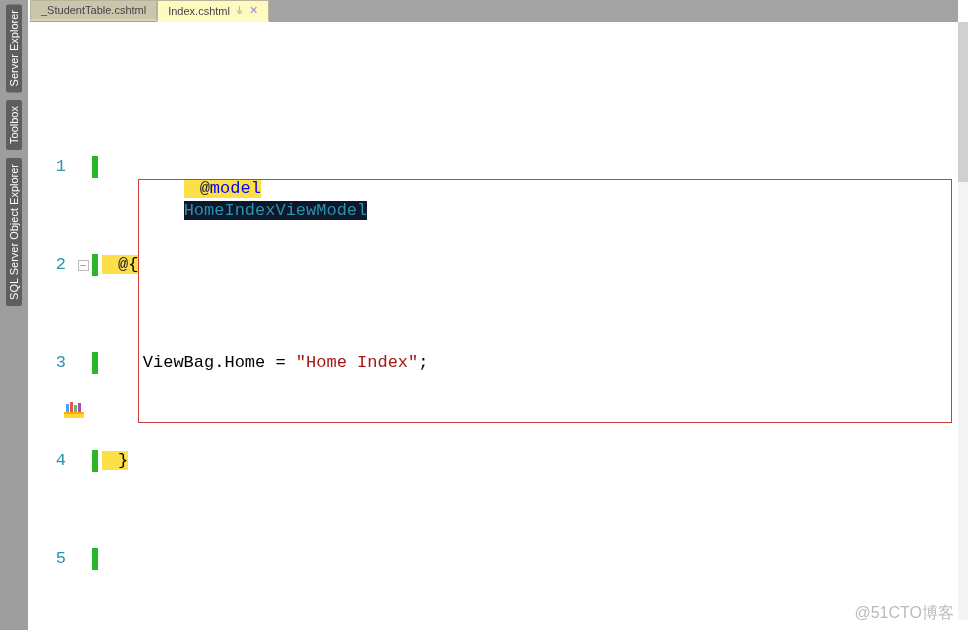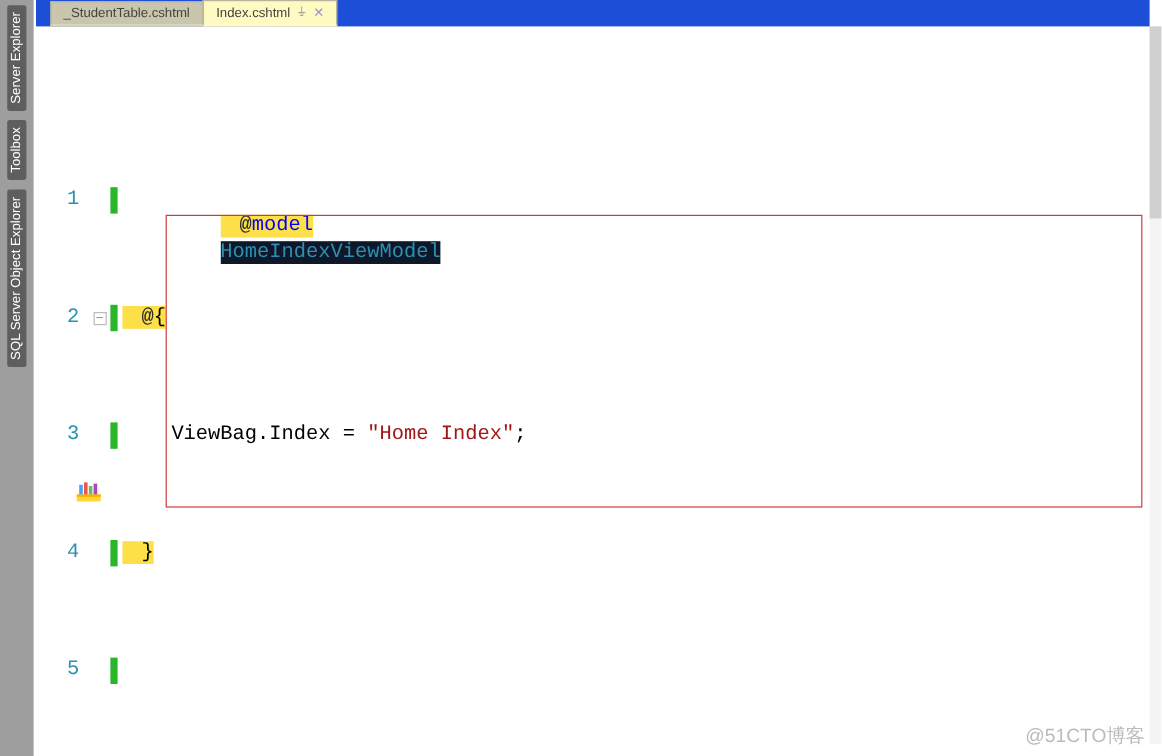--- a/index.html
+++ b/index.html
@@ -38,26 +38,25 @@
     border-radius: 2px;
     cursor: pointer;
     white-space: nowrap;
   }
   .tabbar {
     position: absolute;
     left: 30px; top: 0;
     height: 22px;
     right: 10px;
     display: flex;
-    align-items: center;
-    background: #1d4ed8;
+    align-items: flex-start;
+    background: #a3a3a3;
     border-bottom: 0px solid #ccc;
     font-family: "Segoe UI", sans-serif;
     font-size: 11px;
-    padding-left: 12px;
   }
   .tab {
     padding: 3px 10px 3px 10px;
     display: flex;
     align-items: center;
     gap: 6px;
     color: #444;
     cursor: pointer;
   }
   .tab.inactive { background: #c9c6ad; border: 1px solid #b7b49c; border-bottom: 2px solid #d8d5b8; }
@@ -215,21 +214,21 @@
       <div class="margin"><span class="fold">−</span></div>
       <div class="mark"></div>
       <div class="txt"><span class="hl-yellow"><span class="at">@</span><span>{</span></span></div>
     </div>
 
     
     <div class="line">
       <div class="gnum">3</div>
       <div class="margin"></div>
       <div class="mark"></div>
-      <div class="txt">    <span>ViewBag.Index = </span><span class="str">"Home Index"</span><span>;</span></div>
+      <div class="txt">    <span>ViewBag.Home = </span><span class="str">"Home Index"</span><span>;</span></div>
     </div>
 
     
     <div class="line">
       <div class="gnum">4</div>
       <div class="margin"></div>
       <div class="mark"></div>
       <div class="txt"><span class="hl-yellow">}</span></div>
     </div>
 

